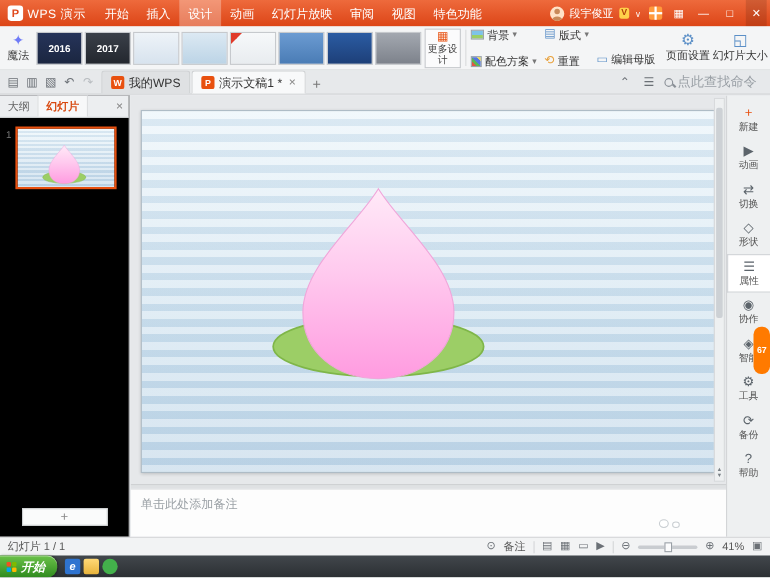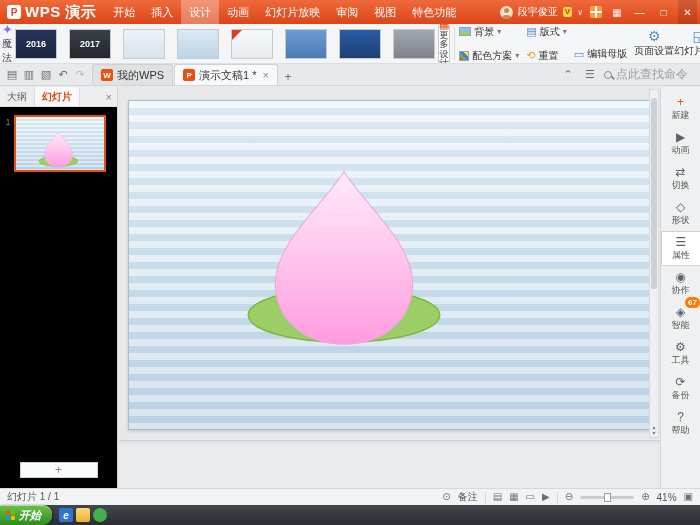--- a/index.html
+++ b/index.html
@@ -4,21 +4,21 @@
 <style>
   *{box-sizing:border-box;margin:0;padding:0;}
   html,body{width:700px;height:525px;}
   body{font-family:"Liberation Sans","DejaVu Sans",sans-serif;}
   .app{position:relative;width:700px;height:525px;overflow:hidden;background:#e8eaec;font-size:11px;color:#333;}
 
   
   .titlebar{position:absolute;top:0;left:0;right:0;height:24px;background:linear-gradient(#ee6a3c,#dc4517);display:flex;align-items:center;color:#fff;}
   .logo{display:flex;align-items:center;gap:4px;padding:0 7px;}
   .logo-mark{width:14px;height:14px;background:#fff;color:#e04a1e;border-radius:3px;font-weight:bold;font-size:10px;display:flex;align-items:center;justify-content:center;}
-  .logo-text{font-size:15px;font-weight:bold;letter-spacing:.5px;}
+  .logo-text{font-size:11px;font-weight:normal;letter-spacing:.5px;}
   .menu{display:flex;height:100%;margin-left:2px;}
   .menu-item{padding:0 8px;display:flex;align-items:center;font-size:11px;cursor:default;white-space:nowrap;}
   .menu-item.active{background:rgba(255,255,255,.3);}
   .tb-right{margin-left:auto;display:flex;align-items:center;gap:5px;padding-right:3px;}
   .avatar{width:13px;height:13px;border-radius:50%;background:#ffe3c8;position:relative;overflow:hidden;}
   .avatar::before{content:"";position:absolute;top:2px;left:4px;width:5px;height:5px;border-radius:50%;background:#c98a5a;}
   .avatar::after{content:"";position:absolute;bottom:-2px;left:2px;width:9px;height:6px;border-radius:50% 50% 0 0;background:#c98a5a;}
   .user-name{font-size:10px;}
   .vip{background:#ffd24a;color:#b3430a;font-size:8px;font-weight:bold;border-radius:2px;padding:0 2px;line-height:10px;}
   .caret{font-size:8px;opacity:.9;}
@@ -27,21 +27,21 @@
   .gift::before{content:"";position:absolute;left:5px;top:0;width:2px;height:12px;background:#fff;}
   .gift::after{content:"";position:absolute;left:0;top:5px;width:12px;height:2px;background:#fff;}
   .win-btn{width:19px;height:24px;display:flex;align-items:center;justify-content:center;font-size:10px;}
   .win-btn.close{background:rgba(0,0,0,.12);}
 
   
   .ribbon{position:absolute;top:24px;left:0;right:0;height:40px;background:#f4f5f6;border-bottom:1px solid #dcdee0;display:flex;align-items:center;padding:0 2px;overflow:hidden;}
   .magic{width:32px;height:37px;display:flex;flex-direction:column;align-items:center;justify-content:center;gap:1px;}
   .magic .ic{color:#6f7bf7;font-size:13px;line-height:1;}
   .magic .lb{font-size:10px;color:#444;}
-  .thumbs{display:flex;gap:12px;margin-left:2px;}
+  .thumbs{display:flex;gap:2px;margin-left:2px;}
   .thumb{width:42px;height:30px;border:1px solid #c6c9cd;position:relative;display:flex;align-items:center;justify-content:center;color:#fff;font-size:9px;font-weight:bold;overflow:hidden;}
   .t1{background:linear-gradient(#26345a,#1b2640);}
   .t2{background:linear-gradient(#3a4049,#23272e);}
   .t3{background:linear-gradient(#eef3f8,#d7e3ee);color:#567;}
   .t4{background:linear-gradient(#dce9f3,#bcd4e6);color:#567;}
   .t5{background:linear-gradient(#f6f8fa,#e8ecef);color:#567;}
   .t6{background:linear-gradient(#6b9bd2,#4a7cb5);}
   .t7{background:linear-gradient(#2b5ca3,#1d3f78);}
   .t8{background:linear-gradient(#a3a8b0,#7d828b);}
   .corner{position:absolute;top:0;left:0;width:0;height:0;border:5px solid transparent;border-top-color:#e03a2a;border-left-color:#e03a2a;}
@@ -108,21 +108,21 @@
   .deco-dot{background:#fff;border:1px solid #c8cdd1;border-radius:50%;}
   .deco-dot.big{width:9px;height:8px;} .deco-dot.small{width:7px;height:6px;}
 
   
   .right-bar{position:absolute;top:87px;bottom:37px;right:0;width:40px;background:#eef0f1;border-left:1px solid #d3d5d7;display:flex;flex-direction:column;padding-top:4px;}
   .rb-item{position:relative;height:35px;display:flex;flex-direction:column;align-items:center;justify-content:center;gap:1px;color:#5c646b;flex:none;}
   .rb-item .ic{font-size:12px;line-height:1;}
   .rb-item .lb{font-size:9px;color:#555;white-space:nowrap;}
   .rb-item.accent .ic{color:#e8500f;}
   .rb-item.active{background:#fff;border:1px solid #d0d3d6;border-right:none;}
-  .rb-badge{position:absolute;top:-4px;right:0;background:#ff7a00;color:#fff;font-size:8px;font-weight:bold;border-radius:7px;padding:0 3px;line-height:11px;}
+  .rb-badge{position:absolute;top:-4px;right:0;background:#ff7a00;color:#fff;font-size:8px;font-weight:bold;border-radius:7px;padding:16px 3px;line-height:11px;}
 
   
   .statusbar{position:absolute;left:0;right:0;bottom:20px;height:17px;background:#f2f3f4;border-top:1px solid #d6d8da;display:flex;align-items:center;font-size:10px;color:#555;padding:0 7px;gap:7px;}
   .sb-left{margin-right:auto;}
   .st-ic{font-size:10px;color:#6b7076;line-height:1;}
   .st-sep{width:1px;height:11px;background:#d4d6d8;}
   .vi{font-size:10px;color:#6b7076;line-height:1;}
   .zoom-track{width:54px;height:3px;background:#c9ccd0;border-radius:2px;position:relative;}
   .zoom-knob{position:absolute;left:24px;top:-3px;width:7px;height:9px;background:#fbfbfc;border:1px solid #9aa0a6;}
 
@@ -328,20 +328,27 @@
       <div class="vthumb"></div>
       <div class="varrows">
         <span>▴</span>
         <span>▾</span>
       </div>
     </div>
   </div>
 
   <div class="splitter"></div>
 
+  <div class="notes">
+    <span class="notes-ph">单击此处添加备注</span>
+    <span class="deco">
+      <span class="deco-dot big"></span>
+        <span class="deco-dot small"></span>
+    </span>
+  </div>
 
   <div class="right-bar">
     <div class="rb-item accent">
       <span class="ic">+</span>
       <span class="lb">新建</span>
     </div>
     <div class="rb-item">
       <span class="ic">▶</span>
       <span class="lb">动画</span>
     </div>

